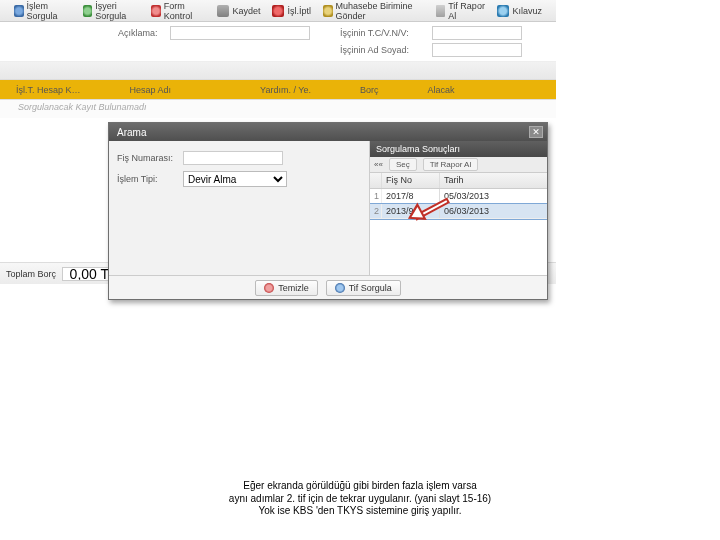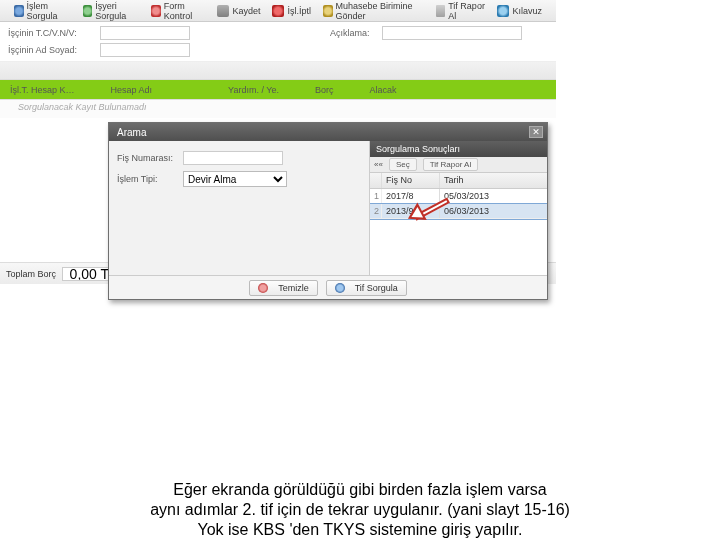--- a/index.html
+++ b/index.html
@@ -23,21 +23,21 @@
 
   
   .form-strip { background: #fff; padding: 4px 8px; display: flex; gap: 30px; border-bottom: 1px solid #eee; }
   .form-col { display: flex; flex-direction: column; gap: 3px; }
   .form-row { display: flex; align-items: center; gap: 4px; }
   .form-row label { width: 88px; color: #666; }
   .form-row input { height: 14px; border: 1px solid #ccc; background: #fff; width: 90px; padding: 0 2px; font-size: 9px; }
   .form-col2 label { width: 48px; }
 
   
-  .grid-hdr-bar { background: #84cc16; height: 20px; display: flex; align-items: center; border-bottom: 1px solid #ddd; padding: 0 10px; gap: 36px; color: #555; }
+  .grid-hdr-bar { background: #eab308; height: 20px; display: flex; align-items: center; border-bottom: 1px solid #ddd; padding: 0 16px; gap: 49px; color: #555; }
   .grid-body-hint { height: 18px; padding: 2px 18px; color: #aaa; font-style: italic; background:#fbfbfb; }
 
   
   .totals { position: absolute; left: 0; bottom: 46px; width: 556px; height: 22px; background: linear-gradient(#f7f7f7,#ececec); border-top: 1px solid #ddd; display: flex; align-items: center; padding: 0 6px; gap: 6px; }
   .totals input { height: 14px; width: 50px; border: 1px solid #ccc; background:#fff; font-size:14px; text-align:right; padding:0 2px; }
 
   
   .dialog { position: absolute; left: 108px; top: 122px; width: 440px; height: 178px; border: 1px solid #6f6f6f; background: #f2f2f2; box-shadow: 2px 3px 5px rgba(0,0,0,.35); }
   .dlg-title { height: 18px; background: linear-gradient(#6c6c6c,#4f4f4f); color: #fff; display: flex; align-items: center; justify-content: space-between; padding: 0 4px 0 8px; font-size:10px; }
   .dlg-close { width: 14px; height: 12px; background: #8a8a8a; border: 1px solid #aaa; color:#fff; display:flex;align-items:center;justify-content:center; font-size:9px; cursor:pointer; }
@@ -55,33 +55,33 @@
   .mini-grid-hdr { display:flex; background:linear-gradient(#f5f5f5,#e6e6e6); border-bottom:1px solid #ccc; height:16px; }
   .mini-grid-hdr > div, .mini-row > div { padding: 2px 4px; font-size:9px; }
   .mg-col1 { width: 58px; border-right:1px solid #ddd; }
   .mg-col2 { flex: 1; }
   .mini-rows { flex:1; overflow:hidden; background:#fff; }
   .mini-row { display:flex; height:15px; border-bottom:1px solid #eee; }
   .mini-row.sel { background:#d7e4f2; outline: 1px solid #7fa8d6; }
   .row-num { width:12px; text-align:center; color:#888; border-right:1px solid #eee; font-size:8px; padding-top:2px;}
 
   .dlg-footer { height: 24px; border-top: 1px solid #ccc; display:flex; align-items:center; justify-content:center; gap:8px; background:#f4f4f4; }
-  .dlg-btn { padding: 2px 8px; border:1px solid #bbb; border-radius:2px; background: linear-gradient(#fdfdfd,#ececec); cursor:pointer; display:flex; align-items:center; gap:10px; }
+  .dlg-btn { padding: 2px 8px; border:1px solid #bbb; border-radius:2px; background: linear-gradient(#fdfdfd,#ececec); cursor:pointer; display:flex; align-items:center; gap:4px; }
   .mini-ico { width:10px; height:10px; display:inline-block; }
   .ico-clear { background: radial-gradient(circle,#f0a0a0 40%,#c04040 70%); border-radius:50%; }
   .ico-search { background: radial-gradient(circle,#a0c8f0 40%,#3a6aa5 70%); border-radius:50%; }
 
   
   .arrow { position:absolute; left: 401px; top: 205px; width: 54px; height: 30px; pointer-events:none; }
   .arrow-body { position:absolute; left:14px; top:10px; width:38px; height:6px; background:#fff; border:2px solid #c03028; transform: rotate(-28deg); transform-origin:left center; }
   .arrow-head { position:absolute; left:6px; top:0; width:0; height:0; border-right:16px solid #c03028; border-top:10px solid transparent; border-bottom:10px solid transparent; transform: rotate(-28deg); }
   .arrow-head::after { content:""; position:absolute; left:4px; top:-6px; width:0;height:0; border-right:10px solid #fff; border-top:6px solid transparent; border-bottom:6px solid transparent; }
 
   
-  .caption { position:absolute; left:0; width:720px; top: 480px; text-align:center; font-family: Calibri, Arial, sans-serif; font-size: 16px; color:#000; line-height:1.25; }
+  .caption { position:absolute; left:0; width:720px; top: 480px; text-align:center; font-family: Calibri, Arial, sans-serif; font-size: 10px; color:#000; line-height:1.25; }
 </style>
 </head>
 <body>
 
 <div class="app">
 
   <div class="toolbar">
     <div class="tb-btn">
         <span class="tb-icon ic-islem"></span>
         <span>İşlem Sorgula</span>
@@ -110,34 +110,34 @@
         <span class="tb-icon ic-rapor"></span>
         <span>Tif Rapor Al</span>
       </div>
     <div class="tb-btn">
         <span class="tb-icon ic-help"></span>
         <span>Kılavuz</span>
       </div>
   </div>
 
   <div class="form-strip">
+    <div class="form-col form-col2" style="margin-left:110px">
+      <div class="form-row">
+        <label>Açıklama:</label>
+        <input style="width: 140px;" value="">
+      </div>
+    </div>
     <div class="form-col">
       <div class="form-row">
         <label>İşçinin T.C/V.N/V:</label>
         <input value="" style="">
       </div>
       <div class="form-row">
         <label>İşçinin Ad Soyad:</label>
         <input value="" style="">
-      </div>
-    </div>
-    <div class="form-col form-col2" style="margin-left:110px">
-      <div class="form-row">
-        <label>Açıklama:</label>
-        <input style="width: 140px;" value="">
       </div>
     </div>
   </div>
 
   <div style="height:18px;background:linear-gradient(#f2f2f2,#e8e8e8);border-bottom:1px solid #ddd"></div>
 
   <div class="grid-hdr-bar">
     <span>İşl.T. Hesap K…</span>
     <span>Hesap Adı</span>
     <span style="margin-left:40px">Yardım. / Ye.</span>

